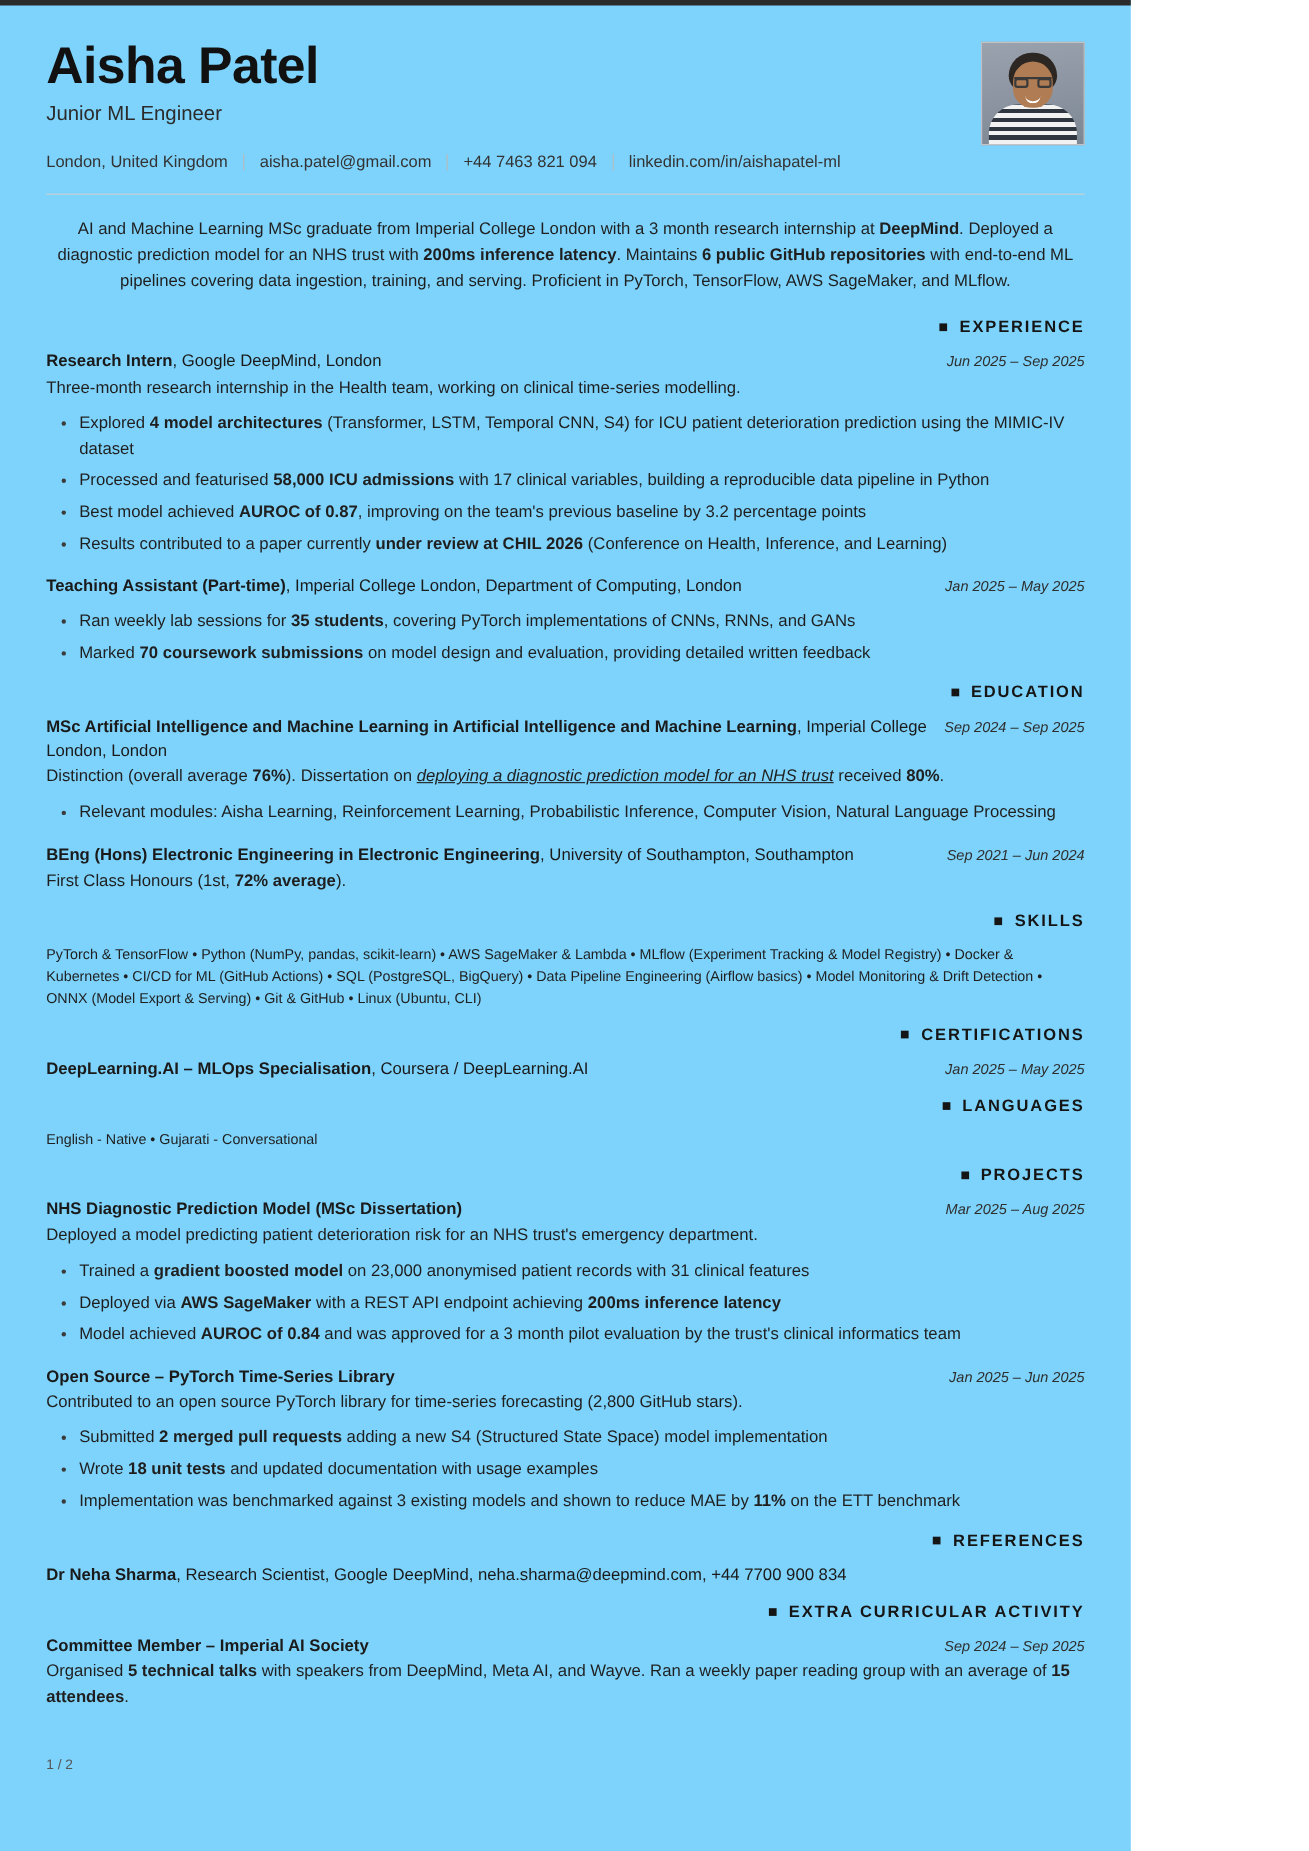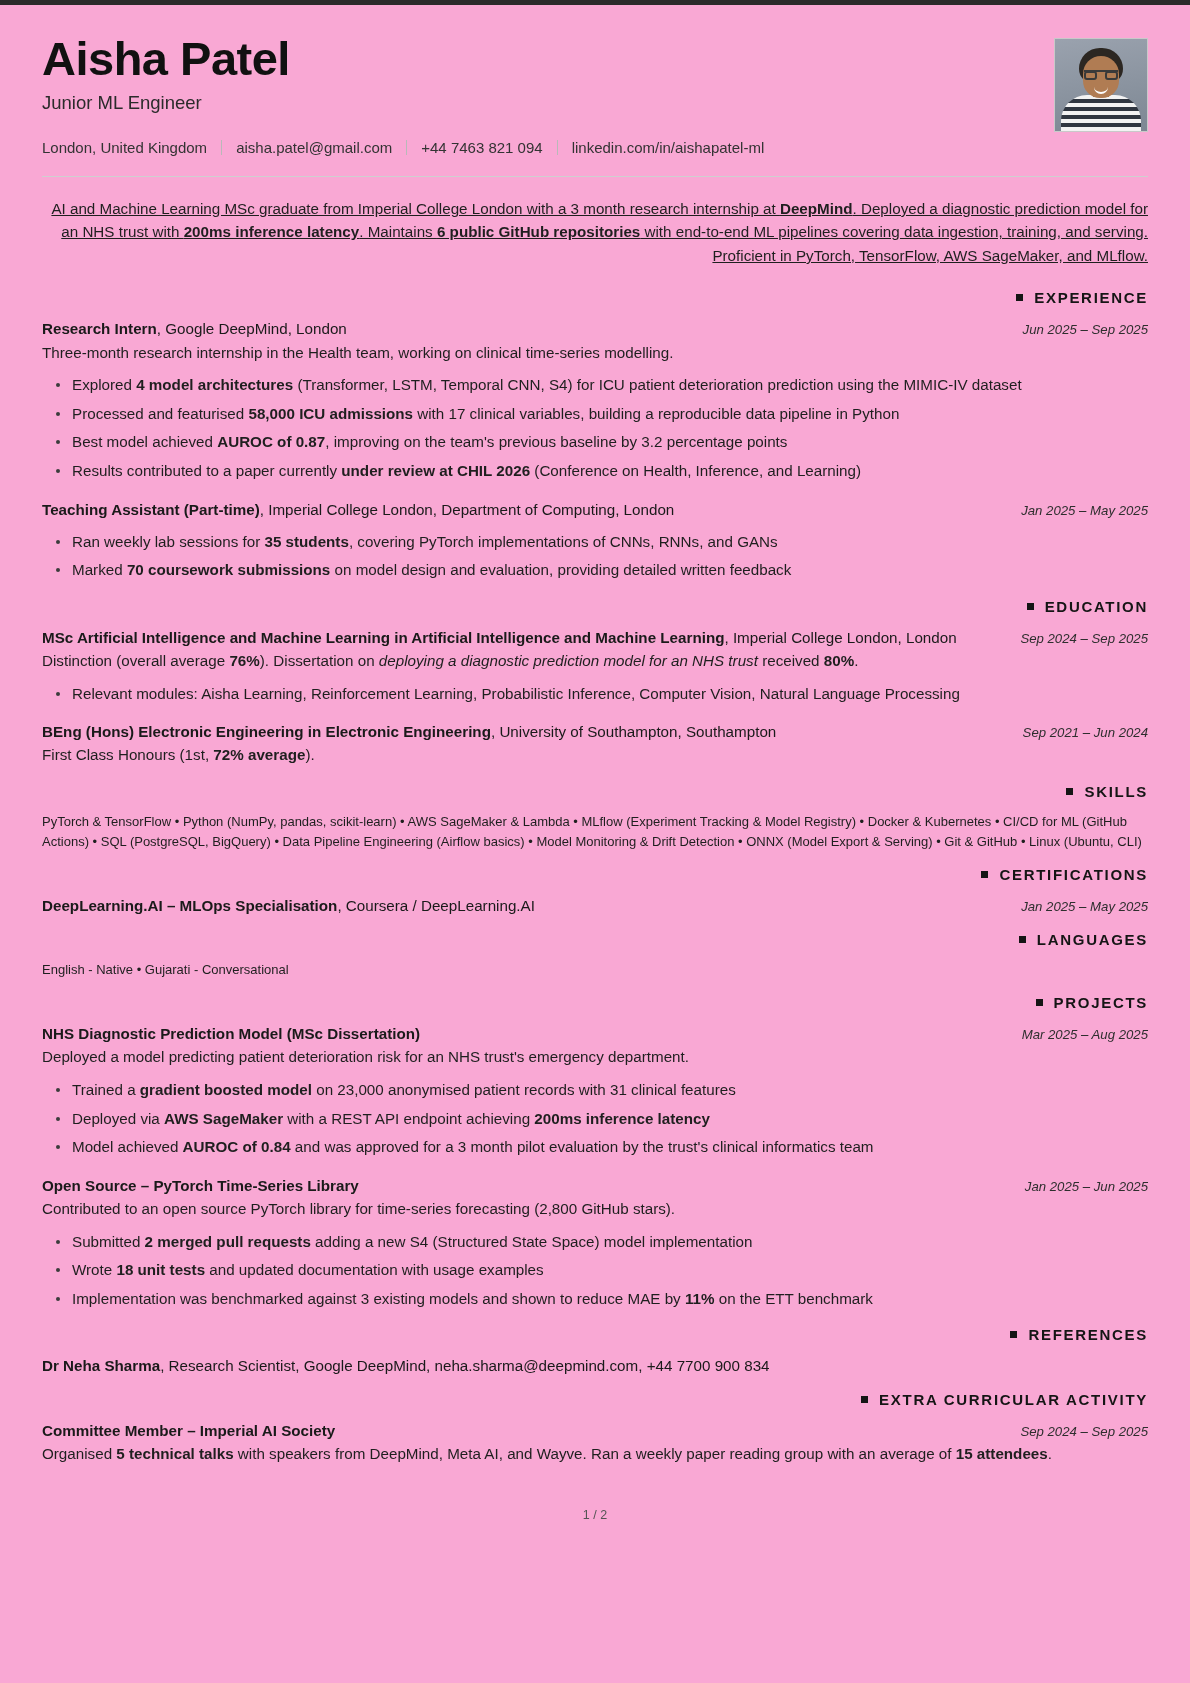--- a/index.html
+++ b/index.html
@@ -6,23 +6,23 @@
     margin: 0;
     padding: 0;
     background: #ffffff;
   }
   body {
     font-family: "Liberation Sans", sans-serif;
     color: #1a1a1a;
   }
   .page {
     position: relative;
-    width: 1190px;
+    width: 1028px;
     min-height: 1683px;
-    background: #f9a8d4;
+    background: #7dd3fc;
     box-sizing: border-box;
     padding: 0 42px 0 42px;
   }
   .top-rule {
     position: absolute;
     top: 0;
     left: 0;
     right: 0;
     height: 5px;
     background: #2b2b2b;
@@ -121,22 +121,21 @@
     border: 0;
     border-top: 1px solid #cfcfcf;
     margin: 18px 0 20px 0;
   }
   
   .summary {
     font-size: 15.2px;
     line-height: 1.55;
     color: #1f1f1f;
     margin-bottom: 22px;
-    text-align: right;
-    text-decoration: underline;
+    text-align: center;
   }
   
   .section { margin-bottom: 14px; }
   .section-heading {
     display: flex;
     align-items: center;
     font-size: 15px;
     font-weight: bold;
     letter-spacing: 1.7px;
     color: #151515;
@@ -203,26 +202,26 @@
     background: #3b3b3b;
   }
   .plain-line {
     font-size: 13px;
     line-height: 1.55;
     color: #1f1f1f;
   }
   .skills-text { margin-bottom: 8px; }
   .cert-row { margin-bottom: 6px; }
   .footer {
-    text-align: center;
+    text-align: left;
     font-size: 12.5px;
     color: #555;
     padding: 26px 0 16px 0;
   }
-  i.it { font-style: italic; }
+  i.it { font-style: italic; text-decoration: underline; }
 </style>
 </head>
 <body>
 
 <div class="page">
   <div class="top-rule"></div>
 
   <div class="header">
     <div class="header-left">
       <h1 class="name">Aisha Patel</h1>

